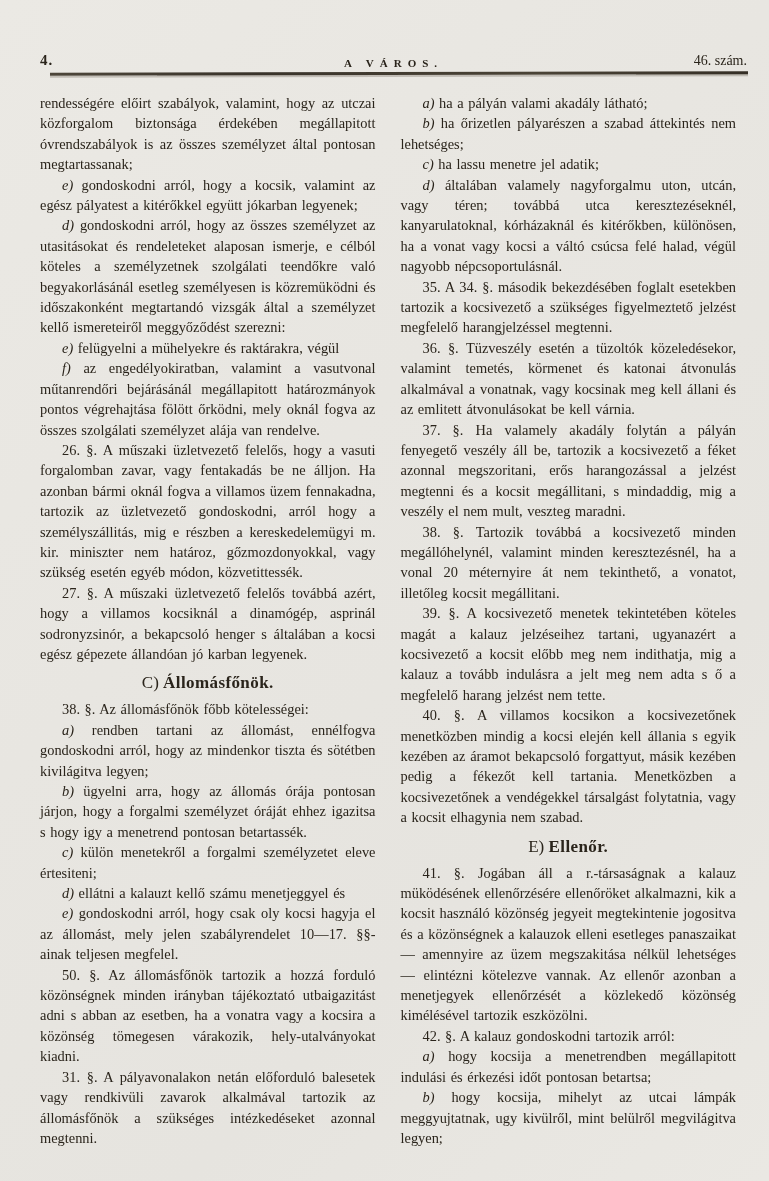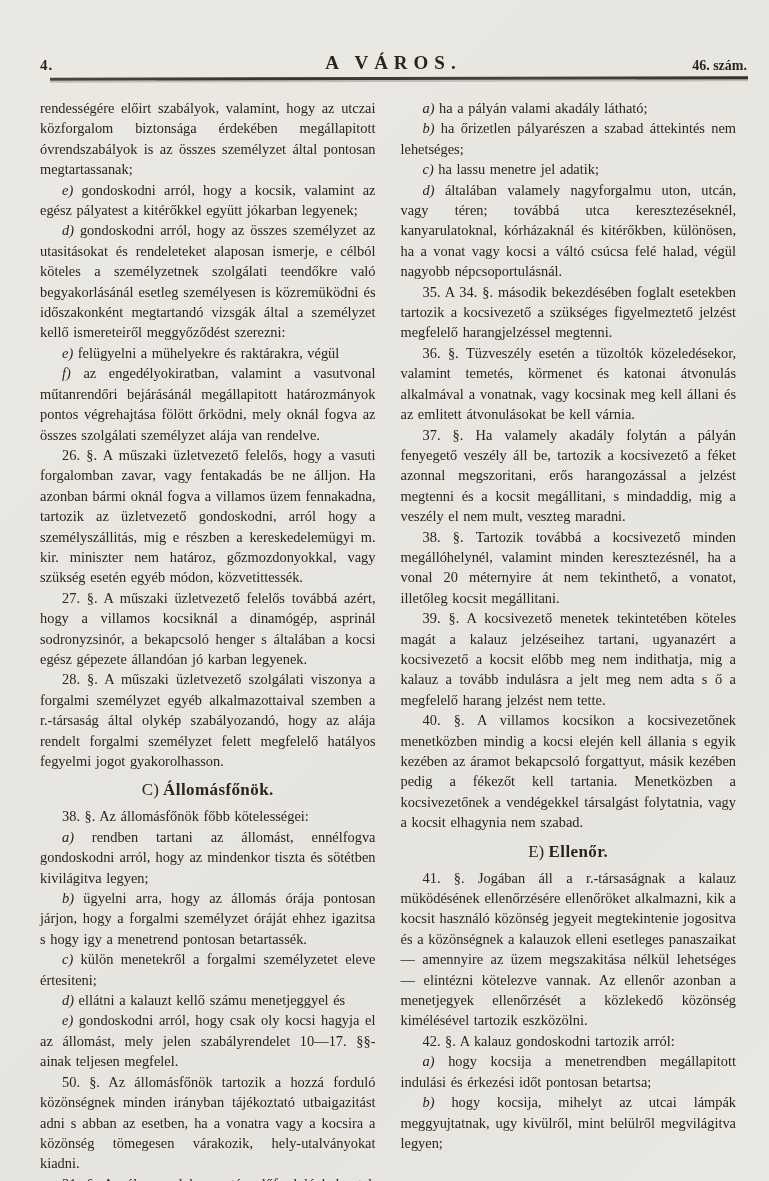--- a/index.html
+++ b/index.html
@@ -17,23 +17,23 @@
   }
   .page-header{
     display:flex;align-items:flex-end;
     margin:0 22px 0 40px;
     padding-top:52px;
     font-size:15px;
   }
   .page-number{width:90px;font-weight:bold;letter-spacing:1px;}
   .journal-title{
     flex:1;text-align:center;
-    font-weight:bold;font-size:19px;letter-spacing:6px;
+    font-weight:bold;font-size:11px;letter-spacing:6px;
   }
-  .issue-number{width:90px;text-align:right;font-weight:bold;font-size:14px;white-space:nowrap;}
+  .issue-number{width:90px;text-align:right;font-weight:normal;font-size:14px;white-space:nowrap;}
   .header-rule{
     margin:3px 21px 0 50px;
     height:3px;
     background:linear-gradient(90deg,#4d463a,#39332a 30%,#4a4336 70%,#352f26);
     box-shadow:0 2px 0 rgba(90,80,65,.28);
     transform:rotate(-0.12deg);
   }
   .columns{
     display:flex;
     gap:25px;
@@ -72,21 +72,20 @@
   <div class="header-rule"></div>
   <main class="columns">
     <div class="col" id="col-0">
         <p class="noindent">rendességére előirt szabályok, valamint, hogy az utczai közforgalom biztonsága érdekében megállapitott óvrendszabályok is az összes személyzet által pontosan megtartassanak;</p>
         <p><i>e) </i>gondoskodni arról, hogy a kocsik, valamint az egész pályatest a kitérőkkel együtt jókarban legyenek;</p>
         <p><i>d) </i>gondoskodni arról, hogy az összes személyzet az utasitásokat és rendeleteket alaposan ismerje, e célból köteles a személyzetnek szolgálati teendőkre való begyakorlásánál esetleg személyesen is közremüködni és időszakonként megtartandó vizsgák által a személyzet kellő ismereteiről meggyőződést szerezni:</p>
         <p><i>e) </i>felügyelni a mühelyekre és raktárakra, végül</p>
         <p><i>f) </i>az engedélyokiratban, valamint a vasutvonal műtanrendőri bejárásánál megállapitott határozmányok pontos végrehajtása fölött őrködni, mely oknál fogva az összes szolgálati személyzet alája van rendelve.</p>
         <p>26. §. A műszaki üzletvezető felelős, hogy a vasuti forgalomban zavar, vagy fentakadás be ne álljon. Ha azonban bármi oknál fogva a villamos üzem fennakadna, tartozik az üzletvezető gondoskodni, arról hogy a személyszállitás, mig e részben a kereskedelemügyi m. kir. miniszter nem határoz, gőzmozdonyokkal, vagy szükség esetén egyéb módon, közvetittessék.</p>
         <p>27. §. A műszaki üzletvezető felelős továbbá azért, hogy a villamos kocsiknál a dinamógép, asprinál sodronyzsinór, a bekapcsoló henger s általában a kocsi egész gépezete állandóan jó karban legyenek.</p>
-        <p>28. §. A műszaki üzletvezető szolgálati viszonya a forgalmi személyzet egyéb alkalmazottaival szemben a r.-társaság által olykép szabályozandó, hogy az alája rendelt forgalmi személyzet felett megfelelő hatályos fegyelmi jogot gyakorolhasson.</p>
         <h3><span class="hlabel">C) </span><b>Állomásfőnök.</b></h3>
         <p>38. §. Az állomásfőnök főbb kötelességei:</p>
         <p><i>a) </i>rendben tartani az állomást, ennélfogva gondoskodni arról, hogy az mindenkor tiszta és sötétben kivilágitva legyen;</p>
         <p><i>b) </i>ügyelni arra, hogy az állomás órája pontosan járjon, hogy a forgalmi személyzet óráját ehhez igazitsa s hogy igy a menetrend pontosan betartassék.</p>
         <p><i>c) </i>külön menetekről a forgalmi személyzetet eleve értesiteni;</p>
         <p><i>d) </i>ellátni a kalauzt kellő számu menetjeggyel és</p>
         <p><i>e) </i>gondoskodni arról, hogy csak oly kocsi hagyja el az állomást, mely jelen szabályrendelet 10—17. §§-ainak teljesen megfelel.</p>
         <p>50. §. Az állomásfőnök tartozik a hozzá forduló közönségnek minden irányban tájékoztató utbaigazitást adni s abban az esetben, ha a vonatra vagy a kocsira a közönség tömegesen várakozik, hely-utalványokat kiadni.</p>
         <p>31. §. A pályavonalakon netán előforduló balesetek vagy rendkivüli zavarok alkalmával tartozik az állomásfőnök a szükséges intézkedéseket azonnal megtenni.</p>
       </div>

